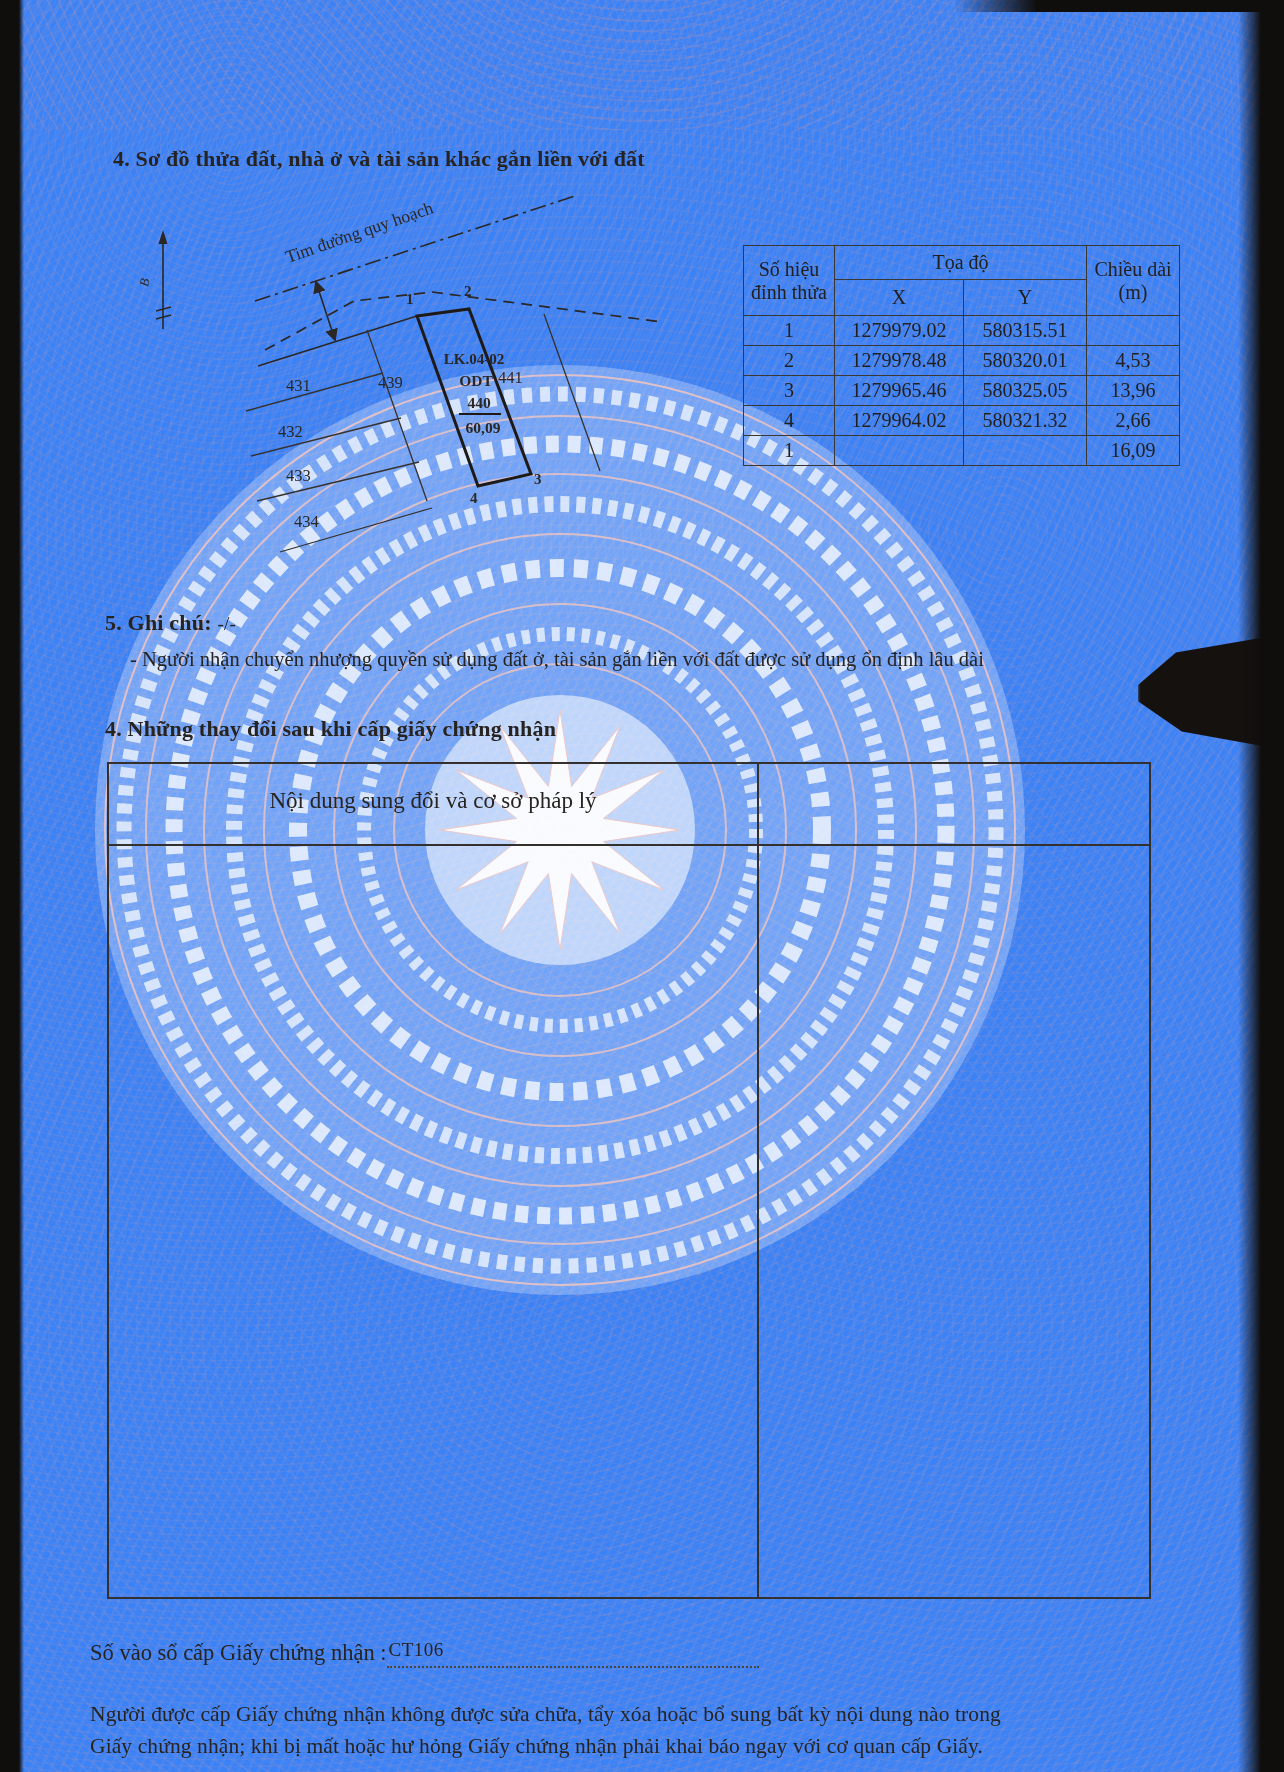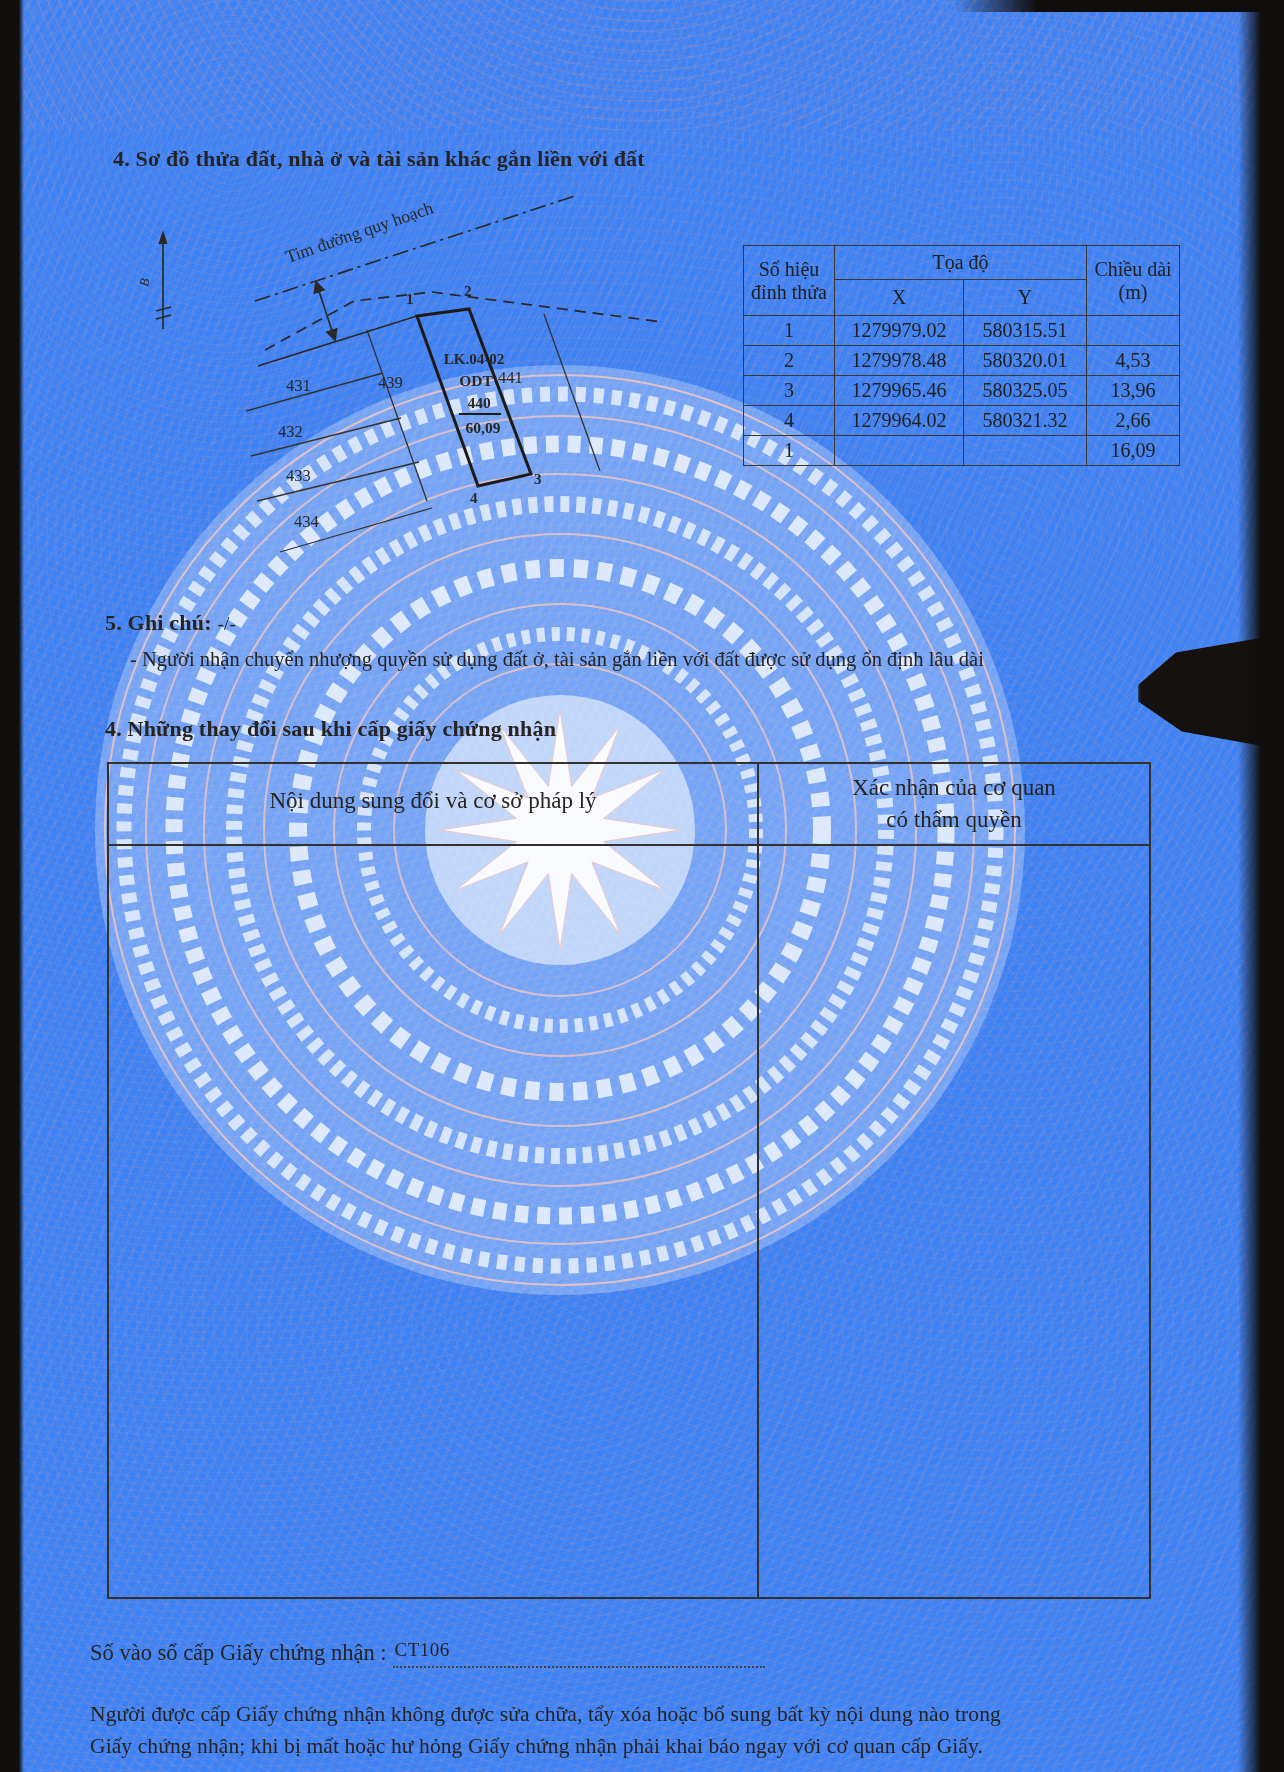--- a/index.html
+++ b/index.html
@@ -37,21 +37,21 @@
   table.coords .dr td{height:27px;}
   
   .bigtable{position:absolute;left:107px;top:762px;width:1040px;height:833px;z-index:2;
     border:2px solid #33302d;}
   .bigtable .vline{position:absolute;left:648px;top:0;bottom:0;border-left:2px solid #33302d;}
   .bigtable .hline{position:absolute;left:0;right:0;top:80px;border-top:2px solid #33302d;}
   .bigtable .hl{position:absolute;left:0;width:648px;top:24px;text-align:center;font-size:23px;}
   .bigtable .hr{position:absolute;left:650px;right:0;top:8px;text-align:center;font-size:23px;line-height:1.4;}
   
   .serial{position:absolute;left:90px;top:1640px;z-index:2;font-size:22.5px;white-space:nowrap;}
-  .serial .dots{display:inline-block;width:372px;border-bottom:2.5px dotted #474340;margin-left:6px;
+  .serial .dots{display:inline-block;width:372px;border-bottom:2.5px dotted #474340;
     vertical-align:baseline;}
   .serial .val{font-size:19px;position:relative;top:-4px;left:2px;letter-spacing:.5px;}
   .notice{position:absolute;left:90px;z-index:2;font-size:21.5px;letter-spacing:.1px;}
   svg text{fill:#2a2724;}
   .diagram{position:absolute;left:130px;top:183px;z-index:2;}
 </style>
 </head>
 <body>
 
 <div class="stage">
@@ -183,24 +183,20 @@
     <span style="font-weight:normal;font-size:19px;">-/-</span>
   </div>
   <div class="txt" style="left:130px;top:648px;font-size:20.5px;">- Người nhận chuyển nhượng quyền sử dụng đất ở, tài sản gắn liền với đất được sử dụng ổn định lâu dài</div>
 
   <div class="h-sec" style="left:105px;top:716px;">4. Những thay đổi sau khi cấp giấy chứng nhận</div>
 
   <div class="bigtable">
     <div class="vline"></div>
     <div class="hline"></div>
     <div class="hl">Nội dung sung đổi và cơ sở pháp lý</div>
-    <div class="hr">
-      <div>Xác nhận của cơ quan</div>
-      <div>có thẩm quyền</div>
-    </div>
   </div>
 
   <div class="serial">
     <span>Số vào sổ cấp Giấy chứng nhận :</span><span class="dots"><span class="val">CT106</span></span>
   </div>
 
   <div class="notice" style="top:1702px;">Người được cấp Giấy chứng nhận không được sửa chữa, tẩy xóa hoặc bổ sung bất kỳ nội dung nào trong</div>
   <div class="notice" style="top:1734px;">Giấy chứng nhận; khi bị mất hoặc hư hỏng Giấy chứng nhận phải khai báo ngay với cơ quan cấp Giấy.</div>
 
   <div class="edge-wedge"></div>

